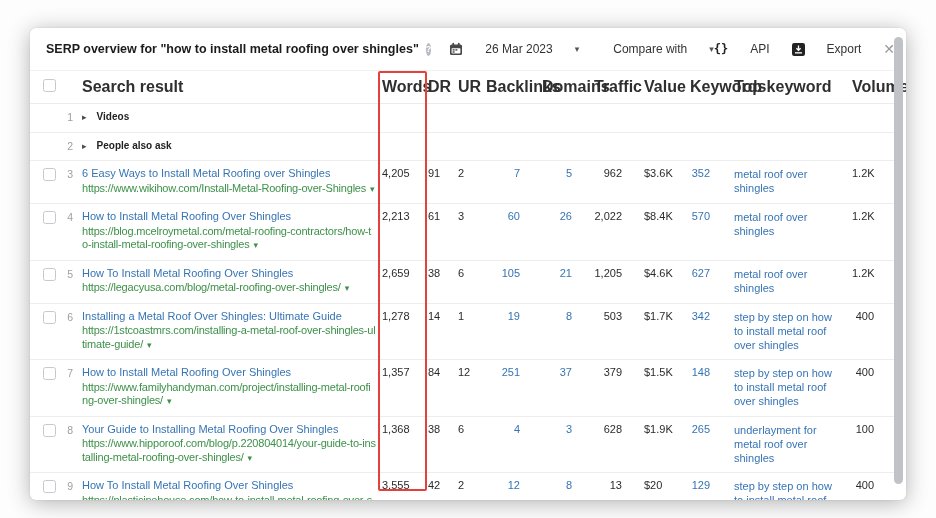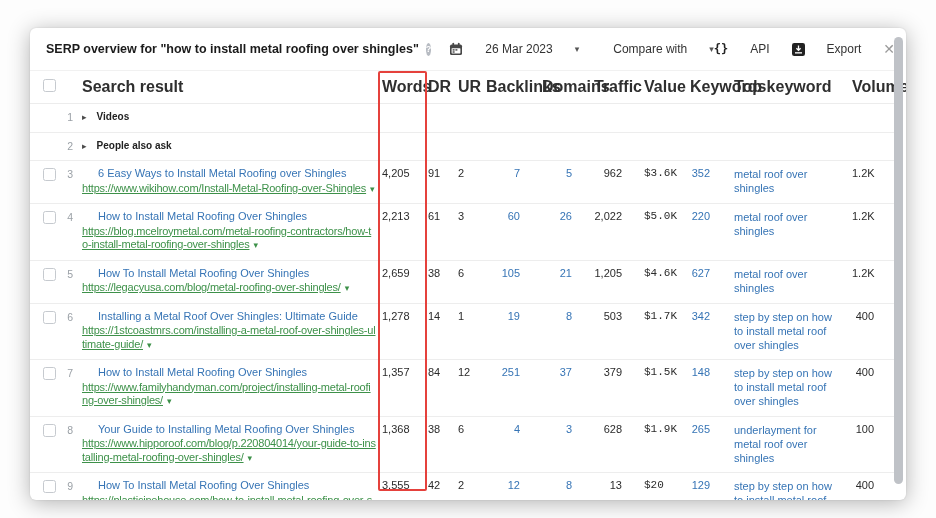--- a/index.html
+++ b/index.html
@@ -34,27 +34,27 @@
   th.r, td.r { text-align:right; padding-right:20px; }
   td { font-size:11px; color:#2b2b2b; vertical-align:top; padding:6px 4px 7px 2px;
     line-height:13.5px; }
   tr.datarow td { border-top:1px solid #ededed; }
   tr.feature td { border-top:1px solid #ededed; }
   td.num { color:#9aa0a6; font-size:10.5px; text-align:right; padding-right:7px; padding-top:7px; }
   .cb { display:inline-block; width:13px; height:13px; border:1.5px solid #c6cacf;
     border-radius:2.5px; background:#fff; margin-left:11px; margin-top:1px; }
   .feat-arrow { color:#4a4a4a; font-size:9px; margin-right:7px; }
   .feat-label { font-weight:bold; color:#222; font-size:10px; }
-  .rtitle { color:#3674b5; margin-bottom:1px;margin-left:16px; }
-  .rurl { color:#3d9149; letter-spacing:-0.2px; word-break:break-all;text-decoration:underline; }
+  .rtitle { color:#3674b5; margin-bottom:1px; }
+  .rurl { color:#3d9149; letter-spacing:-0.2px; word-break:break-all; }
   .url-caret { color:#3d9149; font-size:9px; margin-left:4px; }
   .blue { color:#3674b5; }
   .dark { color:#2b2b2b;margin-left:24px; }
   td.tk { color:#3674b5; line-height:14px; padding-right:10px; }
-  td.val { padding-left:2px;font-family:Liberation Mono, monospace; }
+  td.val { padding-left:2px; }
 
   
   .words-box { position:absolute; border:2px solid #e5413c; border-radius:2px;
     pointer-events:none; z-index:6; }
 
   
   .sb-thumb { position:absolute; right:3px; top:9px; bottom:16px; width:9px;
     background:#bfc2c7; border-radius:5px; z-index:7; }
 </style>
 </head>
@@ -175,22 +175,22 @@
       <td>
         <div class="rtitle">How to Install Metal Roofing Over Shingles</div>
         <div><span class="rurl">https://blog.mcelroymetal.com/metal-roofing-contractors/how-to-install-metal-roofing-over-shingles</span><span class="url-caret">▾</span></div>
       </td>
       <td class="r dark">2,213</td>
       <td class="dark">61</td>
       <td class="dark">3</td>
       <td class="r blue">60</td>
       <td class="r blue">26</td>
       <td class="r dark">2,022</td>
-      <td class="val dark">$5.0K</td>
-      <td class="r blue">220</td>
+      <td class="val dark">$8.4K</td>
+      <td class="r blue">570</td>
       <td class="tk" style="padding-left:4px">metal roof over shingles</td>
       <td class="r dark">1.2K</td>
     </tr>
 
     <tr class="datarow">
       <td><span class="cb"></span></td>
       <td class="num">5</td>
       <td>
         <div class="rtitle">How To Install Metal Roofing Over Shingles</div>
         <div><span class="rurl">https://legacyusa.com/blog/metal-roofing-over-shingles/</span><span class="url-caret">▾</span></div>

